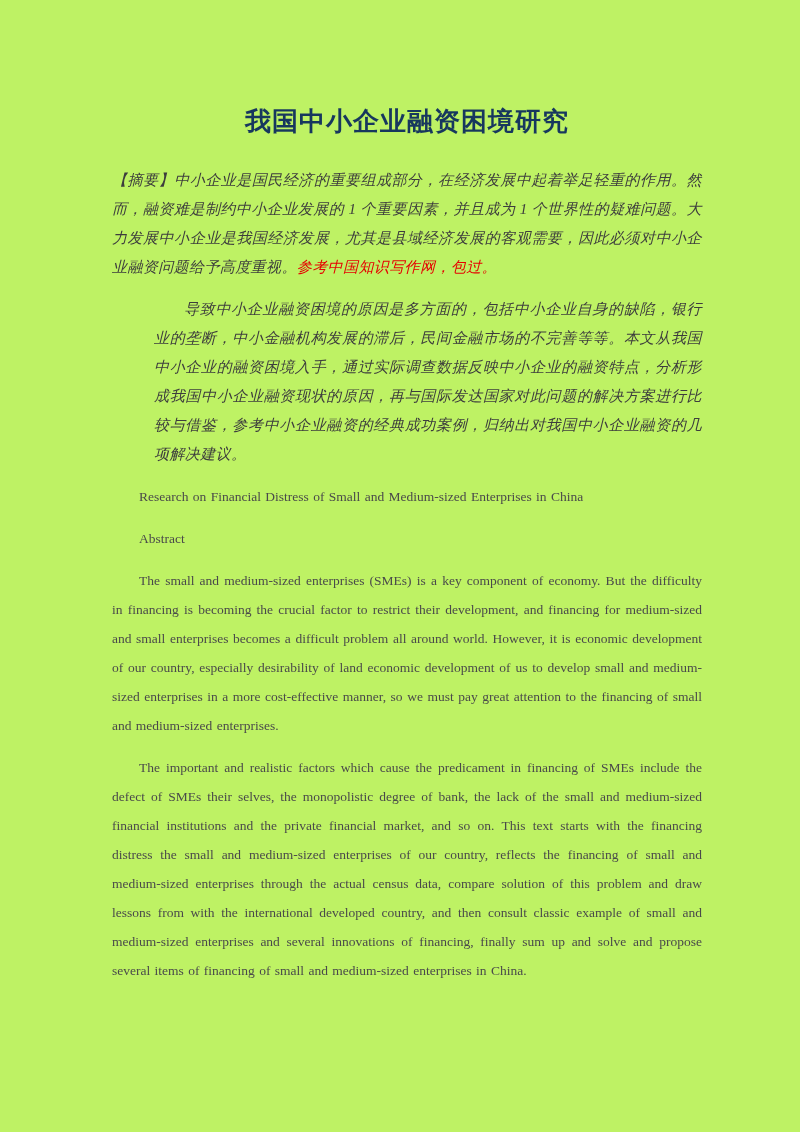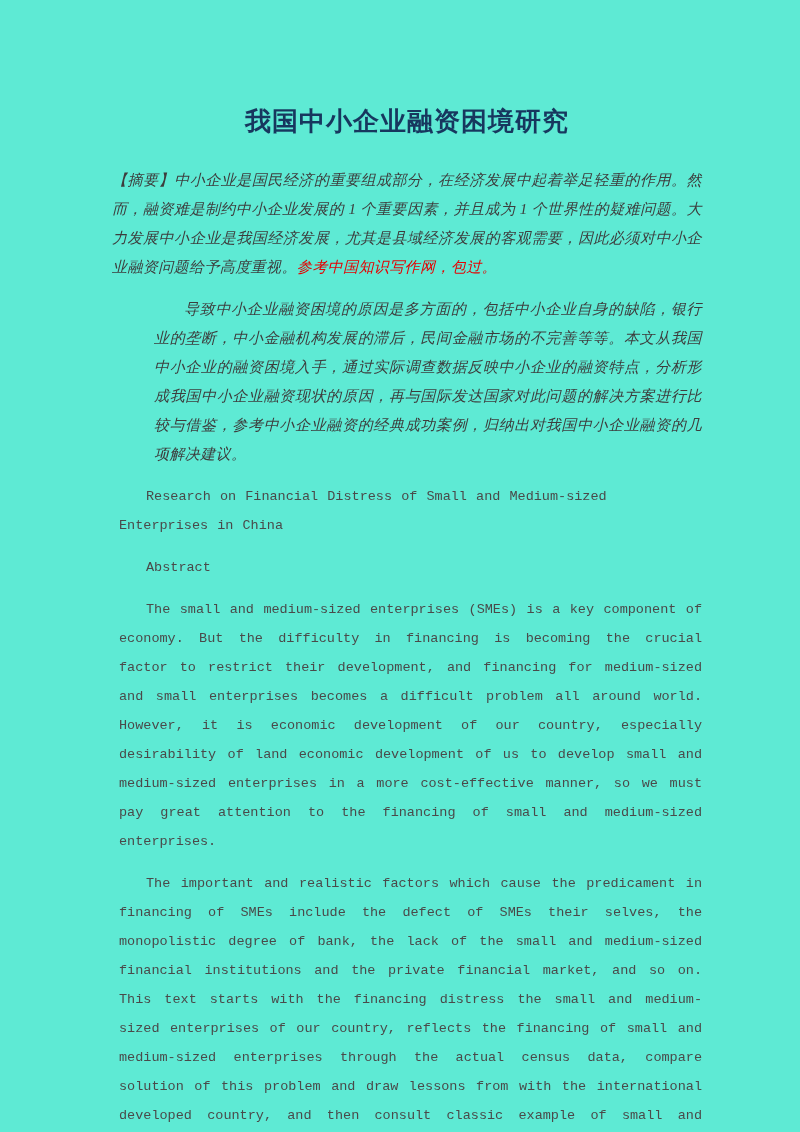--- a/index.html
+++ b/index.html
@@ -1,21 +1,21 @@
 <!DOCTYPE html>
 <html><head>
 <meta charset="utf-8">
 <style>
   html, body { margin: 0; padding: 0; background: #ffffff; }
   .page {
     position: relative;
     width: 800px;
     height: 1132px;
     margin: 0 auto;
-    background: #5eead4;
+    background: #bef264;
     overflow: hidden;
     box-sizing: border-box;
     padding: 100px 98px 0 112px;
   }
   .doc-title {
     font-family: "Liberation Sans", "DejaVu Sans", sans-serif;
     font-size: 26px;
     font-weight: bold;
     color: #17375e;
     text-align: center;
@@ -29,27 +29,27 @@
     color: #3d3d3d;
     line-height: 29px;
     letter-spacing: 0.4px;
     text-align: justify;
     margin: 0 0 13px 0;
     font-style: italic;
   }
   .cn-indent { text-indent: 2em; margin-left: 42px; }
   .promo { color: #e60000; }
   .en-para {
-    font-family: Liberation Mono, monospace;
+    font-family: Liberation Serif, serif;
     font-size: 13.5px;
     color: #4a4a4a;
     line-height: 29px;
     text-align: justify;
     text-indent: 2em;
-    margin: 0 0 13px 7px;
+    margin: 0 0 13px 0;
     word-spacing: 1px;
   }
   .en-title { text-align: left; }
 </style>
 </head>
 <body>
 
 <div class="page">
 
   <h1 class="doc-title">我国中小企业融资困境研究</h1>

